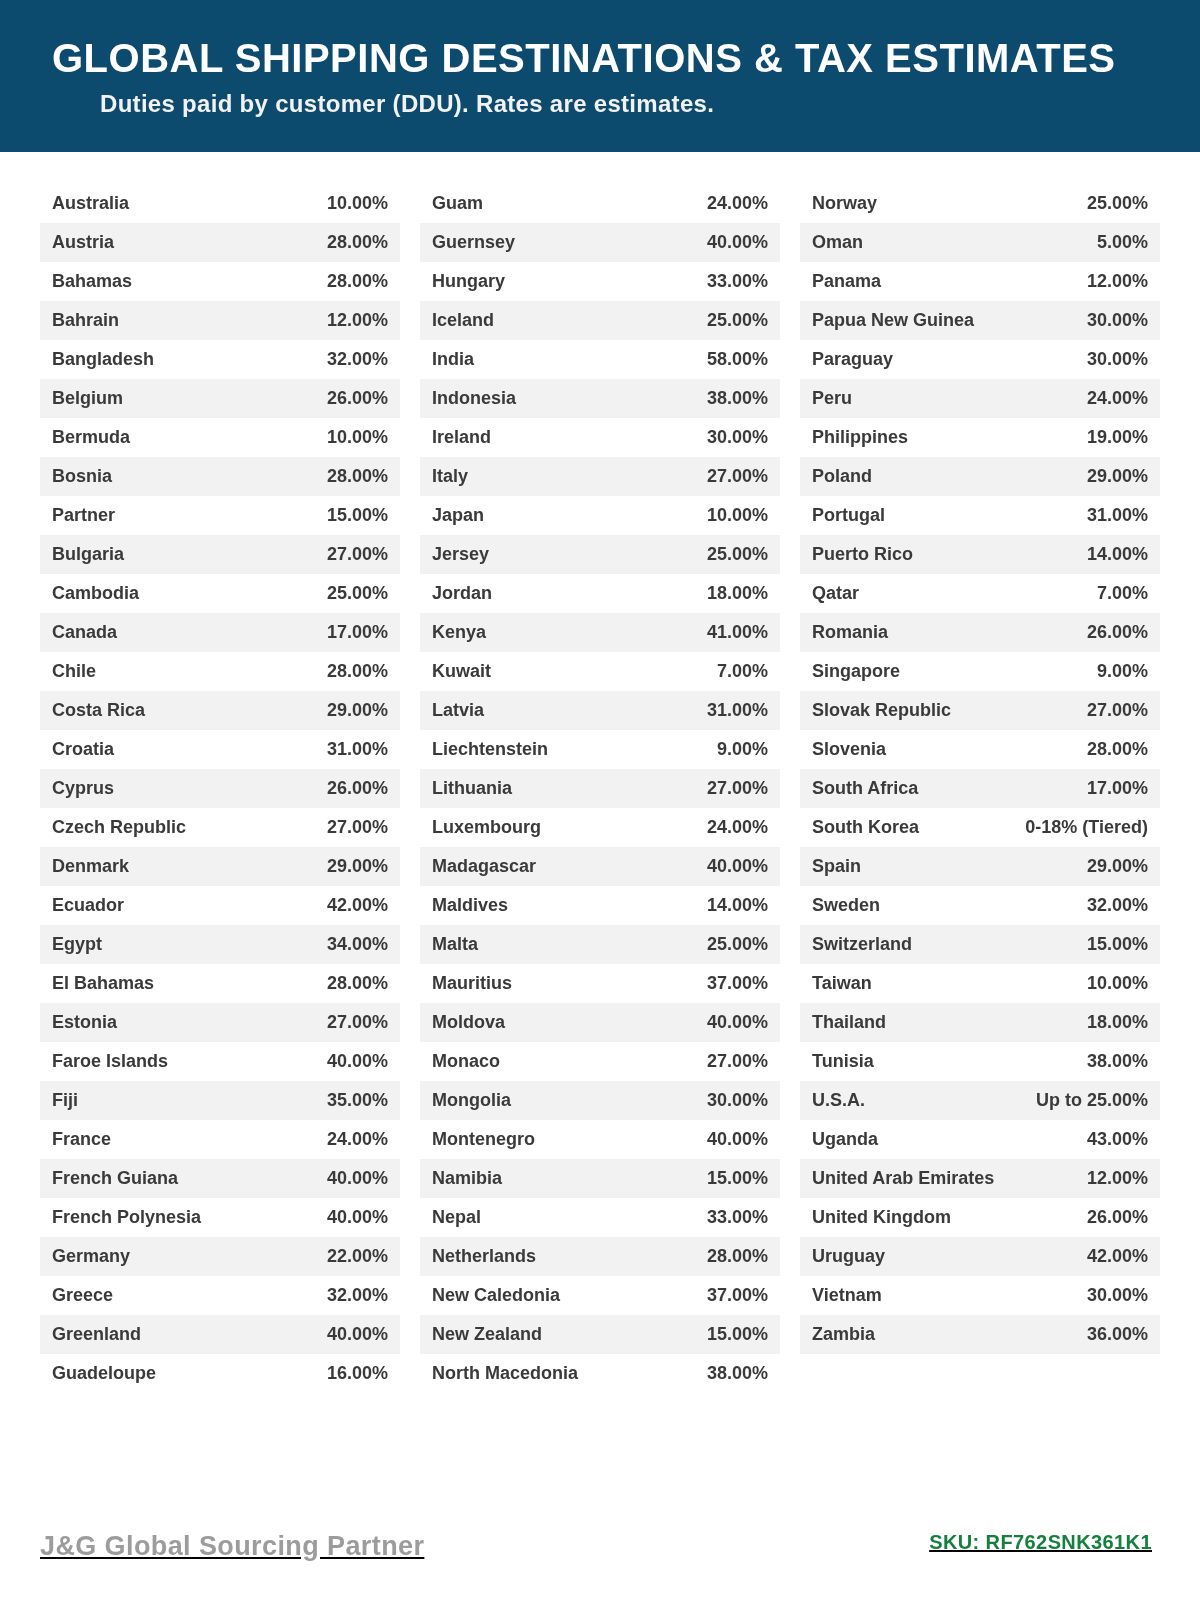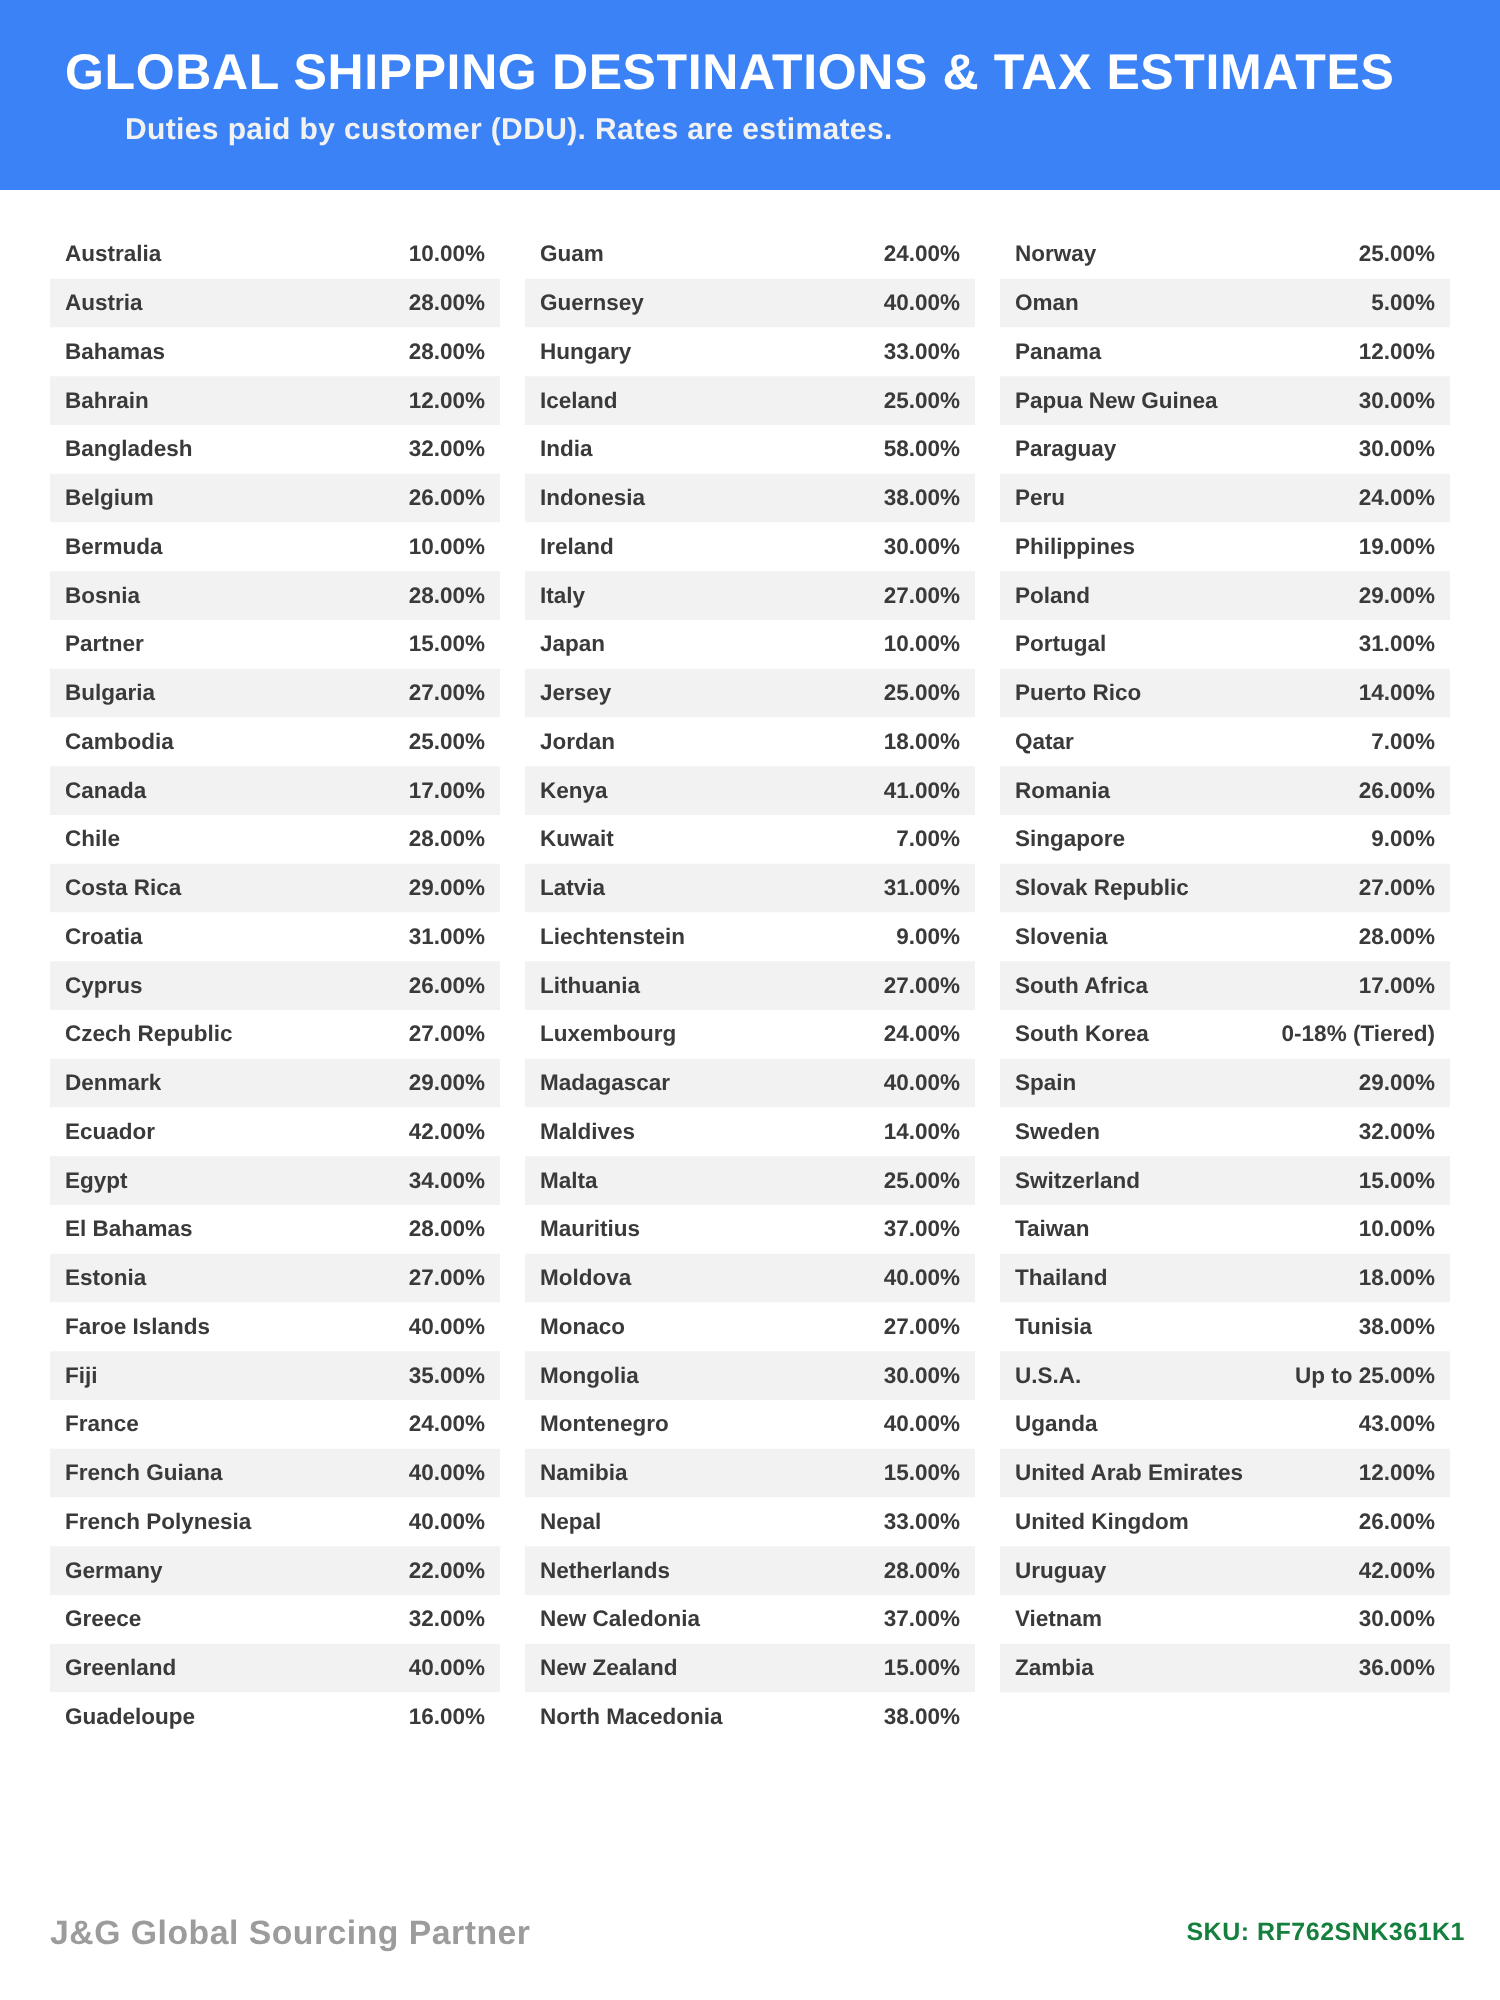--- a/index.html
+++ b/index.html
@@ -6,21 +6,21 @@
   html, body { background: #ffffff; }
   body {
     width: 1200px;
     height: 1600px;
     font-family: "Liberation Sans", sans-serif;
     display: flex;
     flex-direction: column;
     overflow: hidden;
   }
   .header {
-    background: #3b82f6;
+    background: #0c4a6e;
     color: #ffffff;
     padding: 36px 52px 34px 52px;
   }
   .header h1 {
     font-size: 40px;
     font-weight: 800;
     letter-spacing: 0.5px;
     line-height: 1.1;
   }
   .header p {
@@ -49,24 +49,25 @@
     font-size: 18px;
     font-weight: 700;
     color: #3a3a3a;
     background: #ffffff;
   }
   .row:nth-child(even) { background: #f2f2f2; }
   .row .country { white-space: nowrap; }
   .row .rate { white-space: nowrap; text-align: right; margin-left: 8px; }
   .footer {
     margin-top: auto;
-    padding: 0 28px 38px 40px;
+    padding: 0 48px 38px 40px;
     display: flex;
     justify-content: space-between;
-    align-items: center;
+    align-items: flex-start;
+    text-decoration: underline;
   }
   .brand {
     font-size: 27px;
     font-weight: 800;
     color: #9c9c9c;
     letter-spacing: 0.4px;
   }
   .sku {
     font-size: 20px;
     font-weight: 700;

